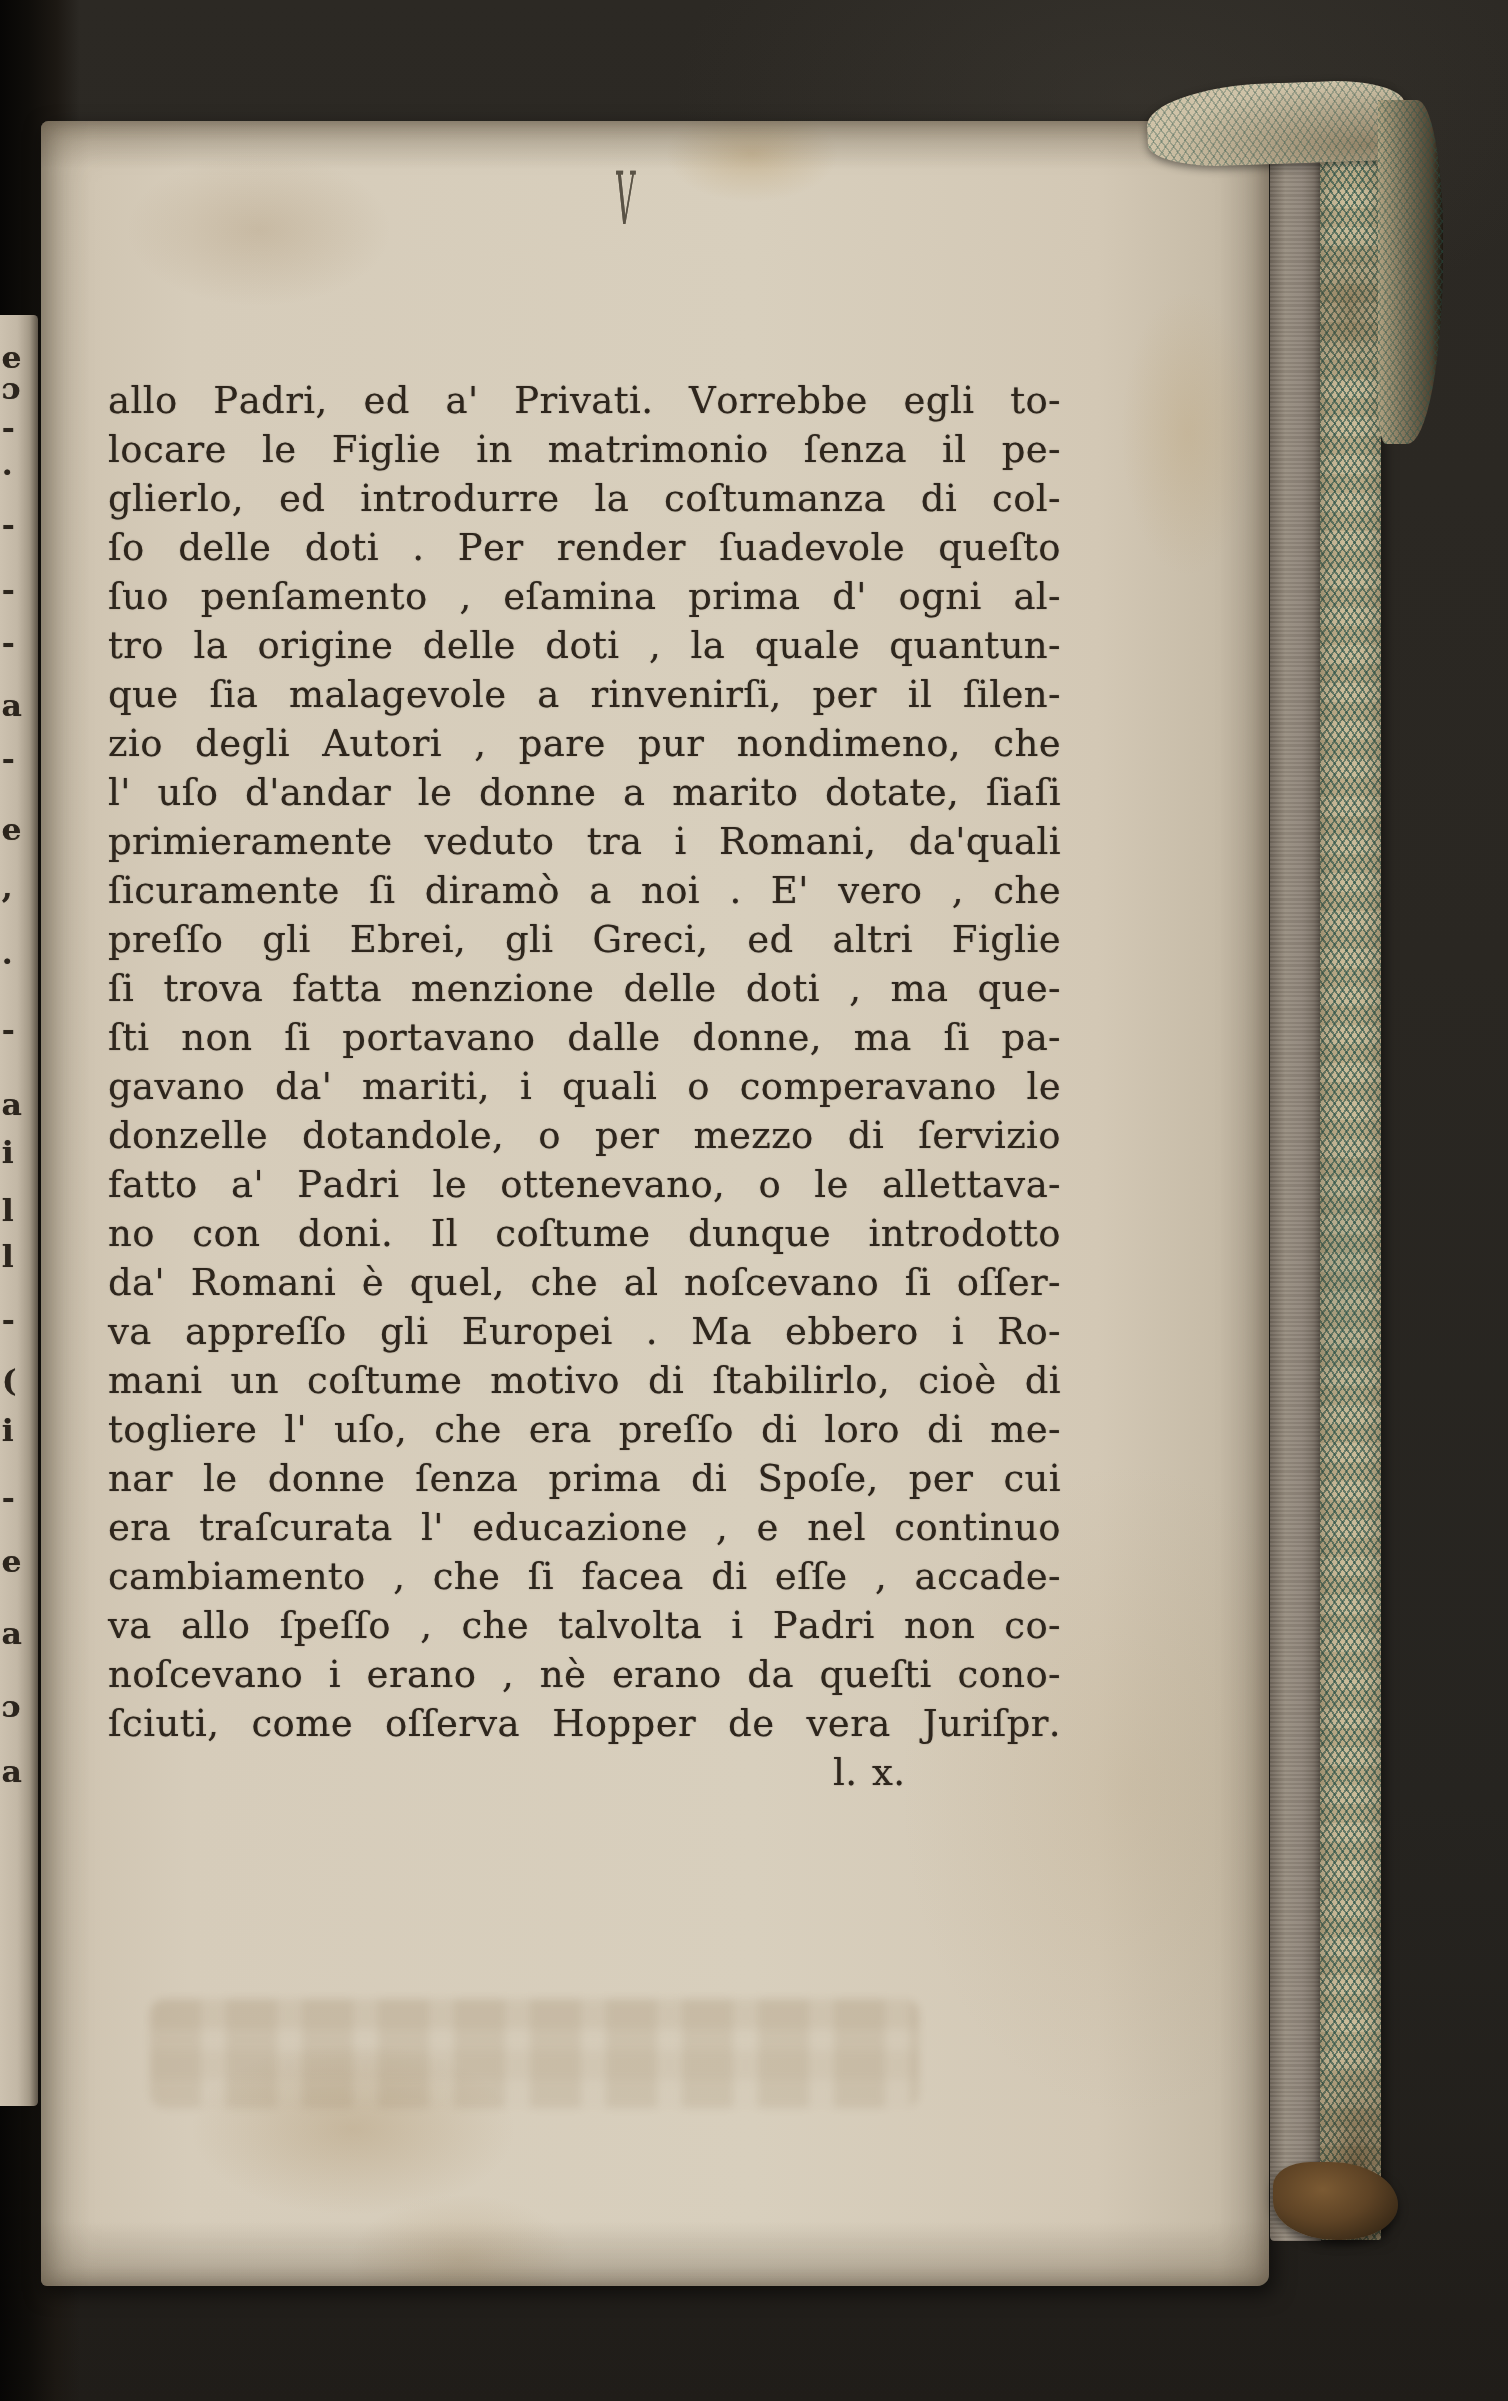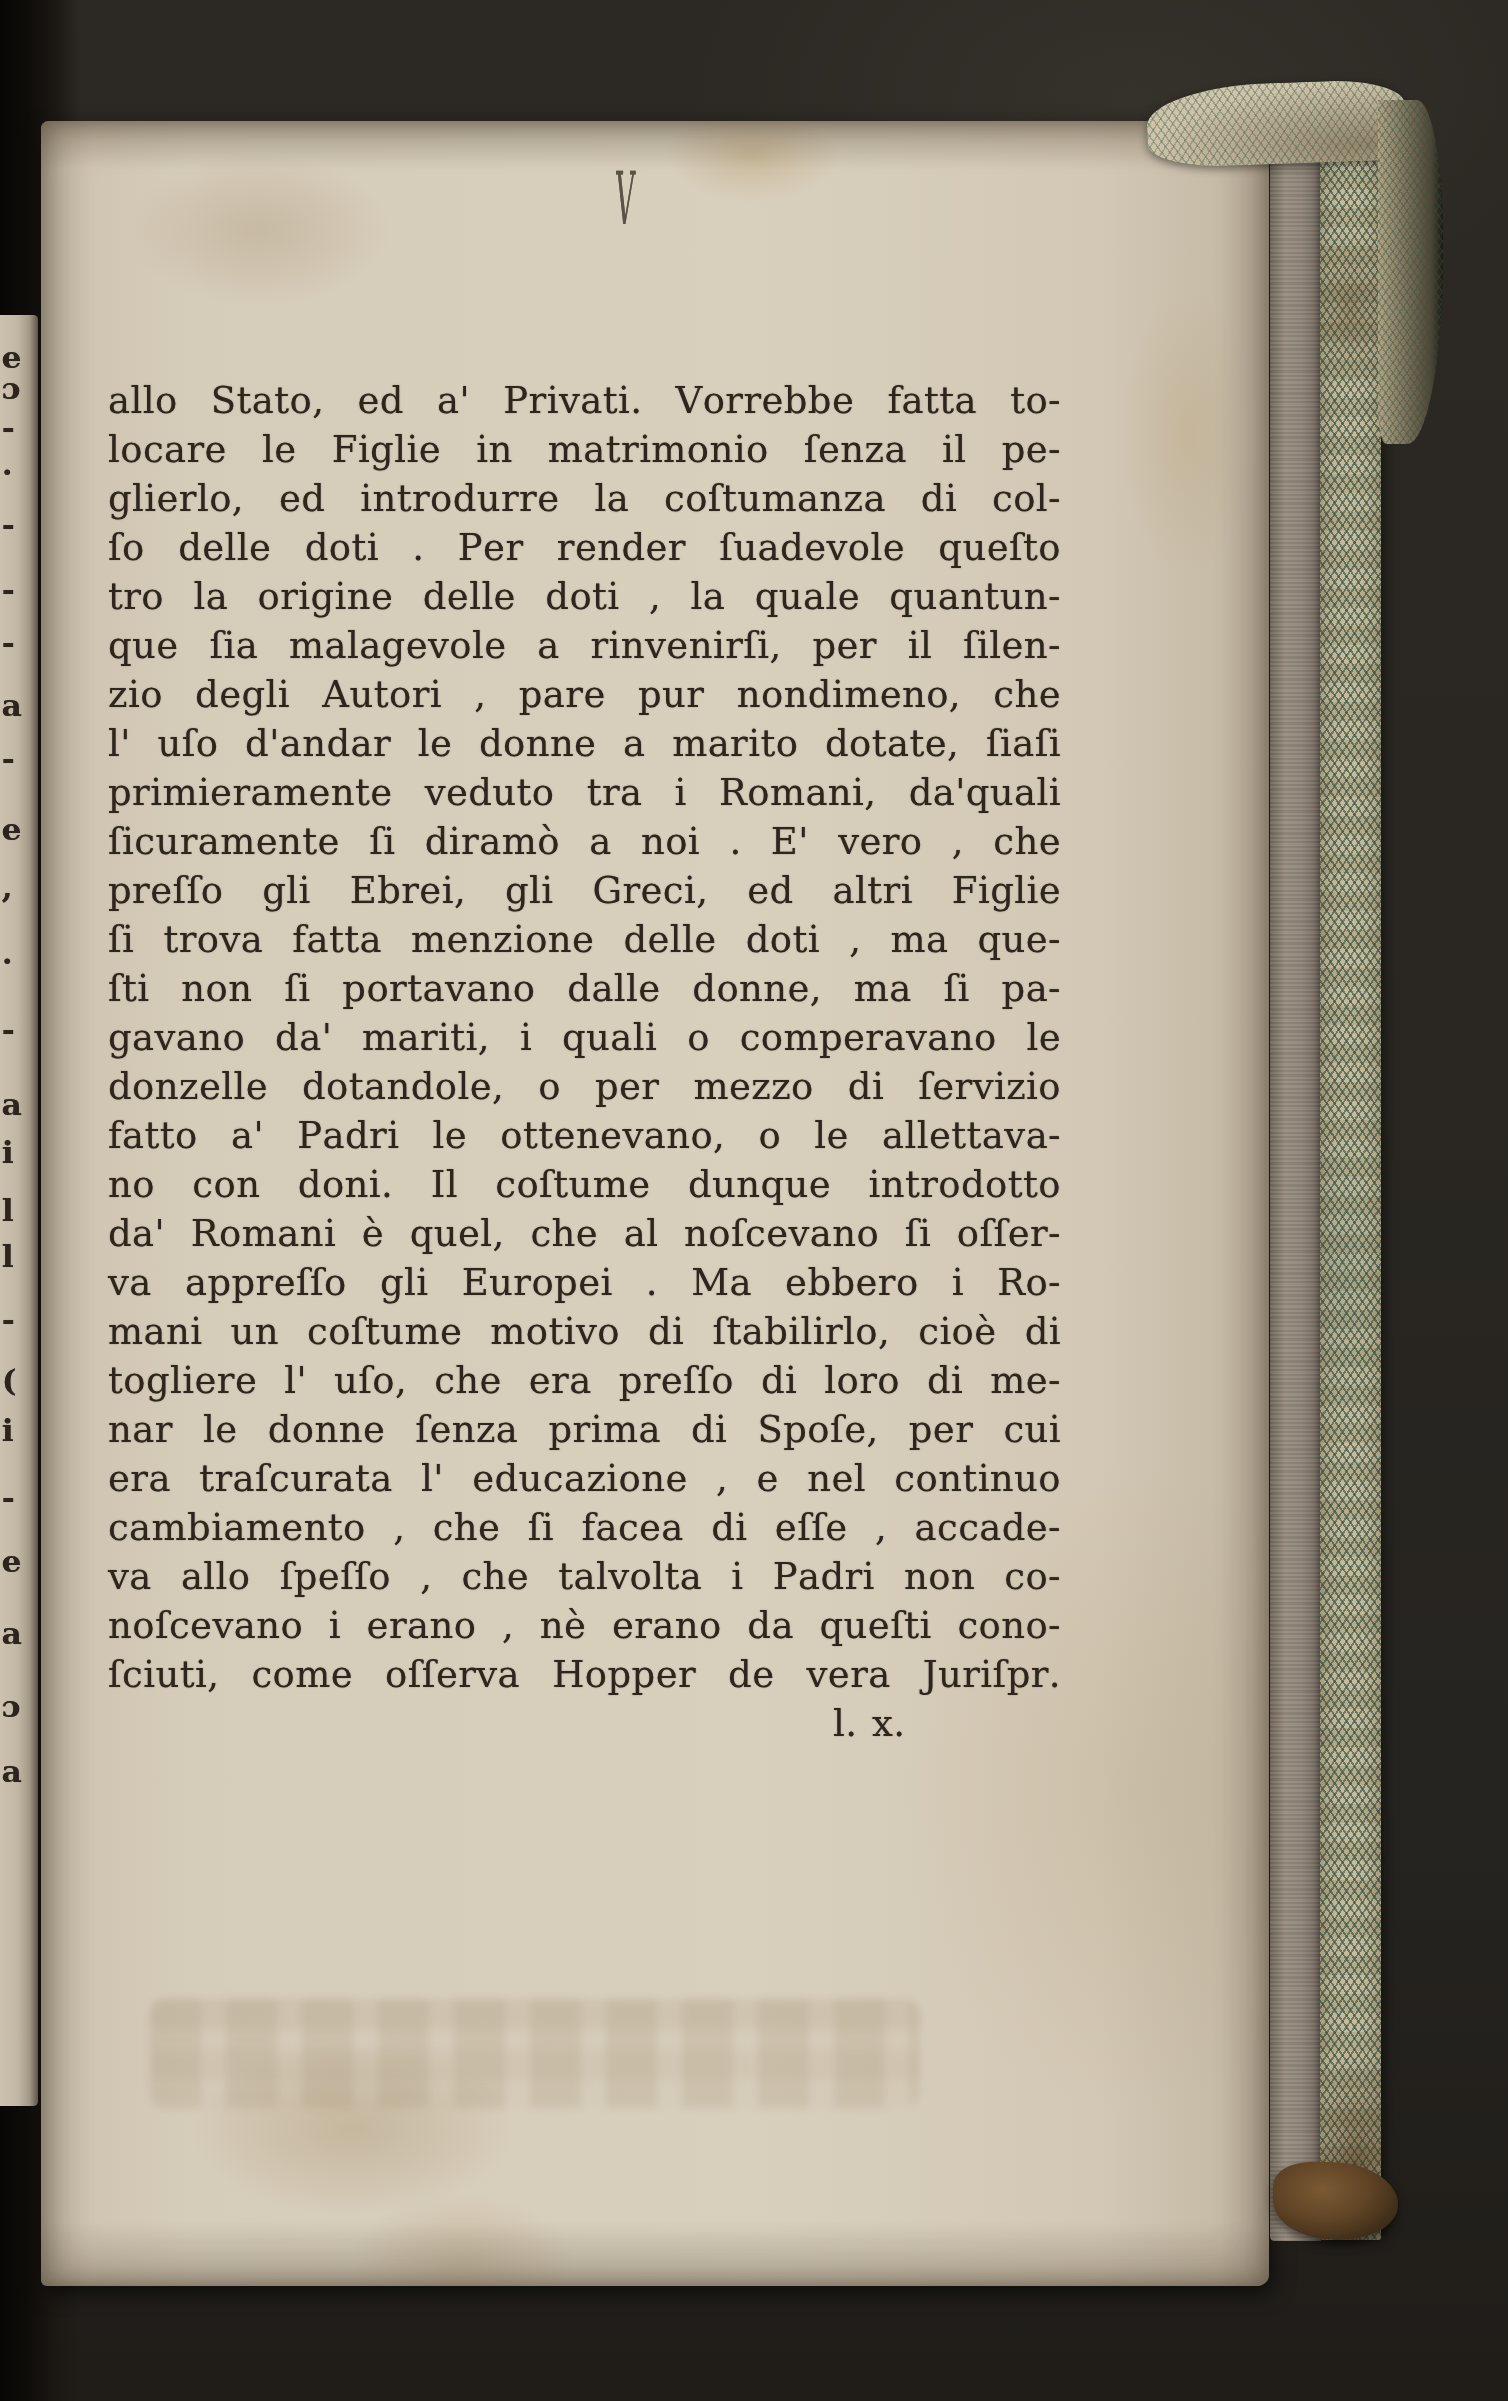--- a/index.html
+++ b/index.html
@@ -168,24 +168,25 @@
       <span class="frag" style="top: 1165px;">-</span>
       <span class="frag" style="top: 1229px;">e</span>
       <span class="frag" style="top: 1301px;">a</span>
       <span class="frag" style="top: 1374px;">ɔ</span>
       <span class="frag" style="top: 1439px;">a</span>
     </div>
 
   <div class="page">
     <div class="vmark">V</div>
     <div class="text-block" id="text-block">
-        <div class="tline"><span>allo Stato, ed a' Privati. Vorrebbe fatta to-</span></div>
+        <div class="tline"><span>allo Padri, ed a' Privati. Vorrebbe egli to-</span></div>
         <div class="tline"><span>locare le Figlie in matrimonio ſenza il pe-</span></div>
         <div class="tline"><span>glierlo, ed introdurre la coſtumanza di col-</span></div>
         <div class="tline"><span>ſo delle doti . Per render ſuadevole queſto</span></div>
+        <div class="tline"><span>ſuo penſamento , eſamina prima d' ogni al-</span></div>
         <div class="tline"><span>tro la origine delle doti , la quale quantun-</span></div>
         <div class="tline"><span>que ſia malagevole a rinvenirſi, per il ſilen-</span></div>
         <div class="tline"><span>zio degli Autori , pare pur nondimeno, che</span></div>
         <div class="tline"><span>l' uſo d'andar le donne a marito dotate, ſiaſi</span></div>
         <div class="tline"><span>primieramente veduto tra i Romani, da'quali</span></div>
         <div class="tline"><span>ſicuramente ſi diramò a noi . E' vero , che</span></div>
         <div class="tline"><span>preſſo gli Ebrei, gli Greci, ed altri Figlie</span></div>
         <div class="tline"><span>ſi trova fatta menzione delle doti , ma que-</span></div>
         <div class="tline"><span>ſti non ſi portavano dalle donne, ma ſi pa-</span></div>
         <div class="tline"><span>gavano da' mariti, i quali o comperavano le</span></div>

